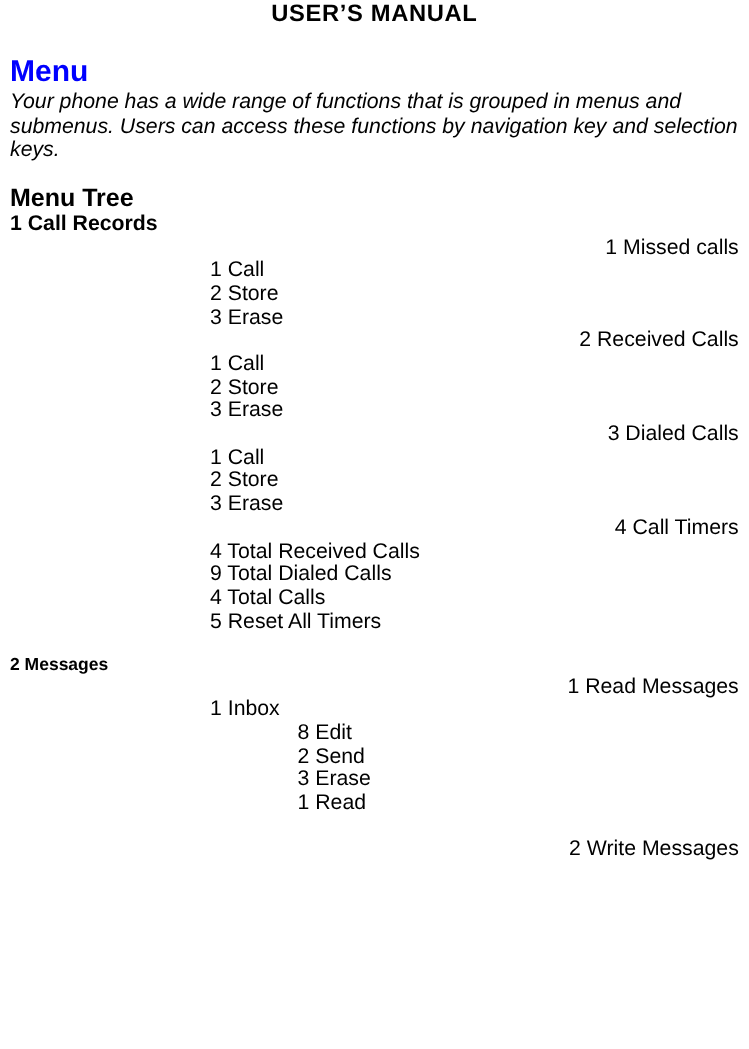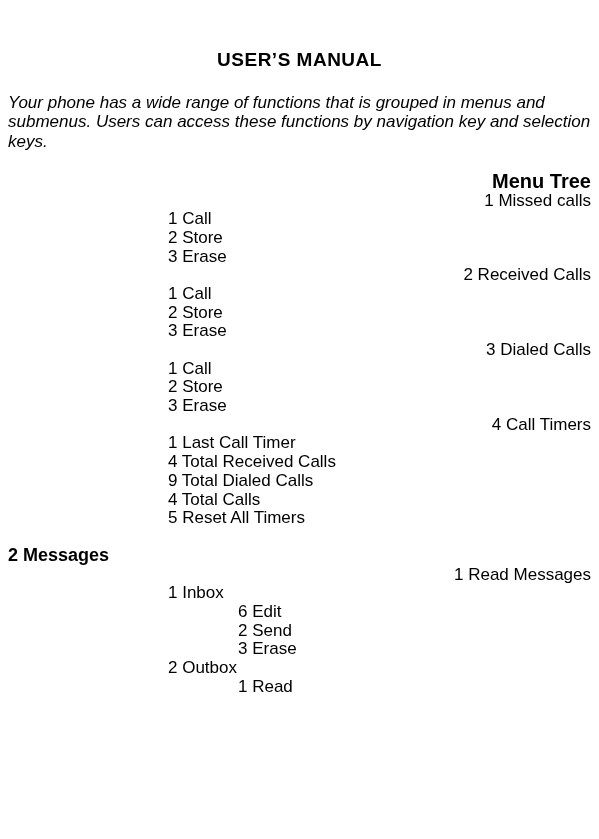--- a/index.html
+++ b/index.html
@@ -7,21 +7,20 @@
     padding: 0;
     background: #fff;
     color: #000;
     font-family: Arial, Helvetica, sans-serif;
     width: 599px;
   }
   .page {
     padding: 2px 8px 8px 8px;
     font-size: 17px;
     line-height: 1.1;
-    margin-top: 48px;
   }
   .title {
     text-align: center;
     font-weight: bold;
     font-size: 19px;
     letter-spacing: 0.5px;
     margin-bottom: 22px;
   }
   .h-blue {
     color: #0000ff;
@@ -32,76 +31,76 @@
   .intro {
     font-style: italic;
     font-size: 17px;
     line-height: 1.15;
     margin-bottom: 18px;
   }
   .h-sub {
     font-weight: bold;
     font-size: 20px;
     margin-bottom: 0px;
-    text-align: right;
   }
   .section-head {
     font-weight: bold;
     font-size: 17px;
   }
   .section-head-gap {
     font-weight: bold;
-    font-size: 18px;
+    font-size: 14px;
     margin-top: 18px;
   }
   .lvl1 { padding-left: 93px; text-align: right; }
   .lvl2 { padding-left: 160px; }
   .lvl3 { padding-left: 230px; }
 </style>
 </head>
 <body>
 
 <div class="page">
 
   <div class="title">USER’S MANUAL</div>
 
+  <div class="h-blue">Menu</div>
 
   <div class="intro">Your phone has a wide range of functions that is grouped in menus and submenus.  Users can access these functions by navigation key and selection keys.</div>
 
   <div class="h-sub">Menu Tree</div>
 
+  <div class="section-head">1 Call Records</div>
 
   <div class="lvl1">1 Missed calls</div>
   <div class="lvl2">1 Call</div>
   <div class="lvl2">2 Store</div>
   <div class="lvl2">3 Erase</div>
 
   <div class="lvl1">2 Received Calls</div>
   <div class="lvl2">1 Call</div>
   <div class="lvl2">2 Store</div>
   <div class="lvl2">3 Erase</div>
 
   <div class="lvl1">3 Dialed Calls</div>
   <div class="lvl2">1 Call</div>
   <div class="lvl2">2 Store</div>
   <div class="lvl2">3 Erase</div>
 
   <div class="lvl1">4 Call Timers</div>
-  <div class="lvl2">1 Last Call Timer</div>
   <div class="lvl2">4 Total Received Calls</div>
   <div class="lvl2">9 Total Dialed Calls</div>
   <div class="lvl2">4 Total Calls</div>
   <div class="lvl2">5 Reset All Timers</div>
 
   <div class="section-head-gap">2 Messages</div>
 
   <div class="lvl1">1 Read Messages</div>
   <div class="lvl2">1 Inbox</div>
-  <div class="lvl3">6 Edit</div>
+  <div class="lvl3">8 Edit</div>
   <div class="lvl3">2 Send</div>
   <div class="lvl3">3 Erase</div>
-  <div class="lvl2">2 Outbox</div>
   <div class="lvl3">1 Read</div>
 
   <div style="height:18px"></div>
 
+  <div class="lvl1">2 Write Messages</div>
 
 </div>
 
 </body></html>

